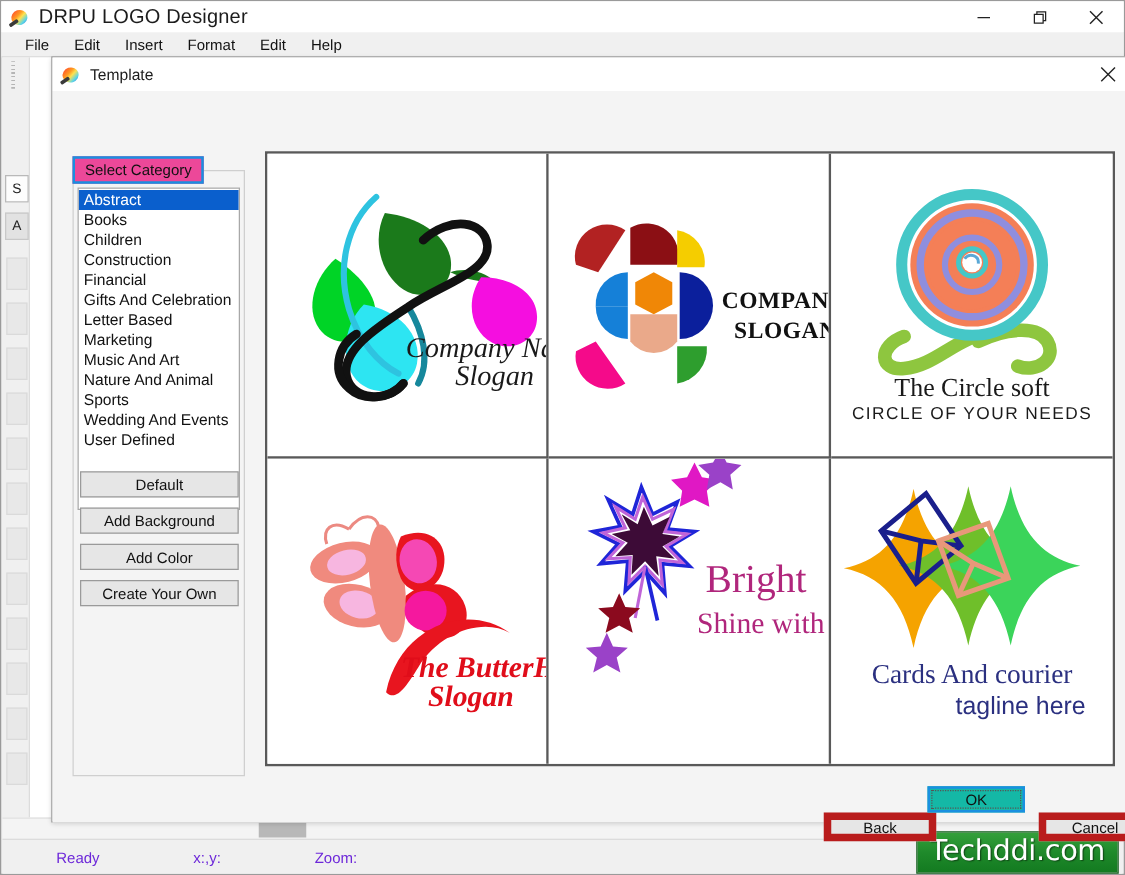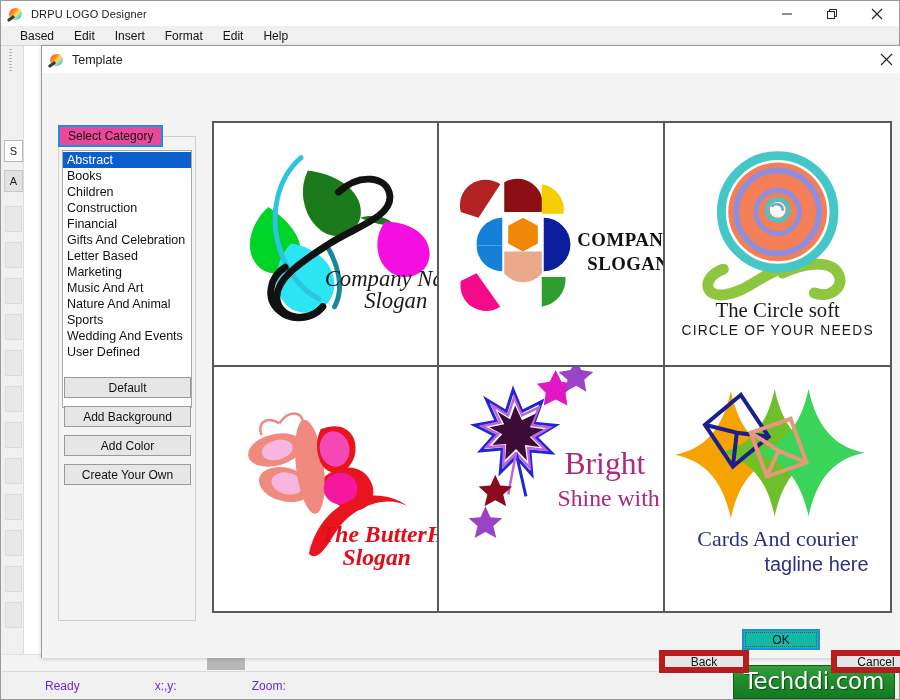--- a/index.html
+++ b/index.html
@@ -29,21 +29,21 @@
     position: absolute; left: 1px; top: 2px; width: 13px; height: 12px;
     border-radius: 50% 50% 50% 50%;
     background: linear-gradient(150deg,#ff3b2f 0%,#ff9a22 38%,#ffe14f 55%,#5ad6e8 78%,#2b6fd6 100%);
     transform: rotate(-18deg);
   }
   .app-icon .stick {
     position: absolute; left: -1px; top: 11px; width: 8px; height: 3px;
     background: #3a3a3a; transform: rotate(-35deg); border-radius: 1px;
   }
   .title-text {
-    font-size: 11px; color: #1c1c1c; letter-spacing: .15px;
+    font-size: 16px; color: #1c1c1c; letter-spacing: .15px;
   }
   .win-btns { position: absolute; right: 0; top: 0; height: 25px; display: flex; }
   .win-btn {
     width: 45px; height: 25px; display: flex; align-items: center; justify-content: center;
     font-size: 12px; color: #222;
   }
   .win-btn svg { display: block; }
   
   .menubar {
     position: absolute; left: 0; top: 25px; width: 898px; height: 20px;
@@ -216,21 +216,21 @@
       <div class="win-btn">
         <svg width="12" height="12" viewBox="0 0 12 12">
           <line x1="1" y1="1" x2="11" y2="11" stroke="#222" stroke-width="1.1"></line>
           <line x1="11" y1="1" x2="1" y2="11" stroke="#222" stroke-width="1.1"></line>
         </svg>
       </div>
     </div>
   </div>
 
   <div class="menubar">
-    <div class="menu-item">Based</div>
+    <div class="menu-item">File</div>
     <div class="menu-item">Edit</div>
     <div class="menu-item">Insert</div>
     <div class="menu-item">Format</div>
     <div class="menu-item">Edit</div>
     <div class="menu-item">Help</div>
   </div>
 
   <div class="app-body">
     <div class="left-toolstrip">
       <div class="grip"></div>

